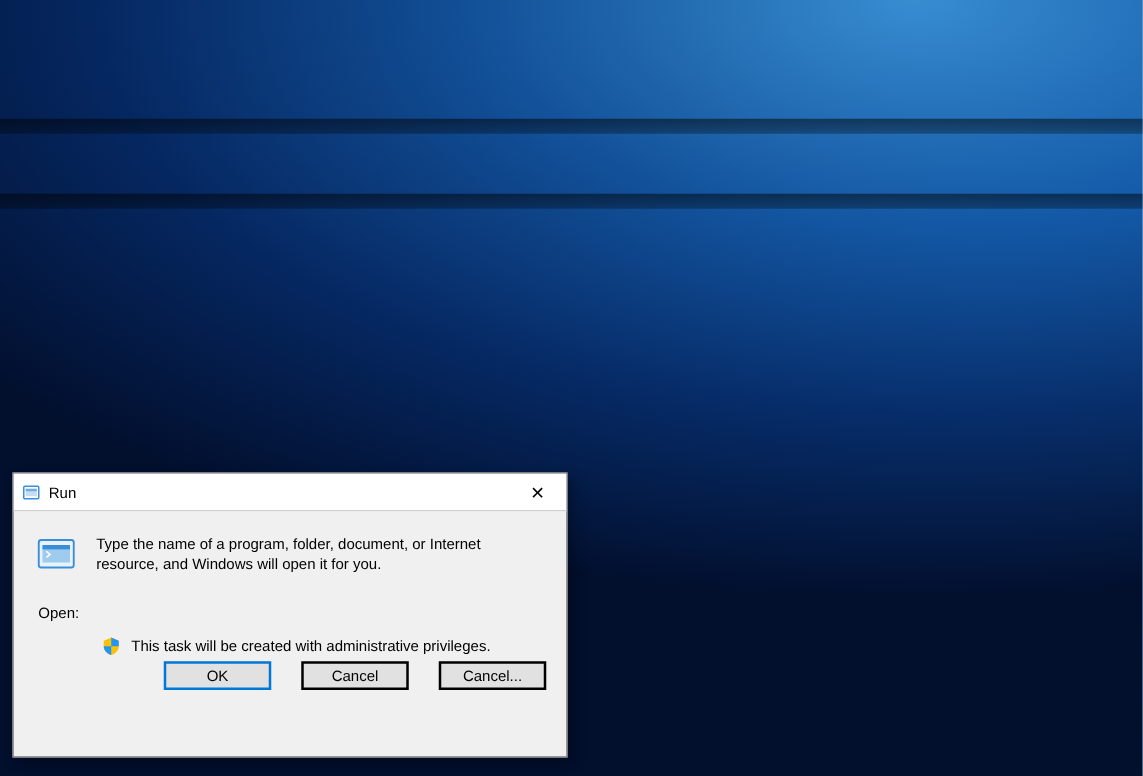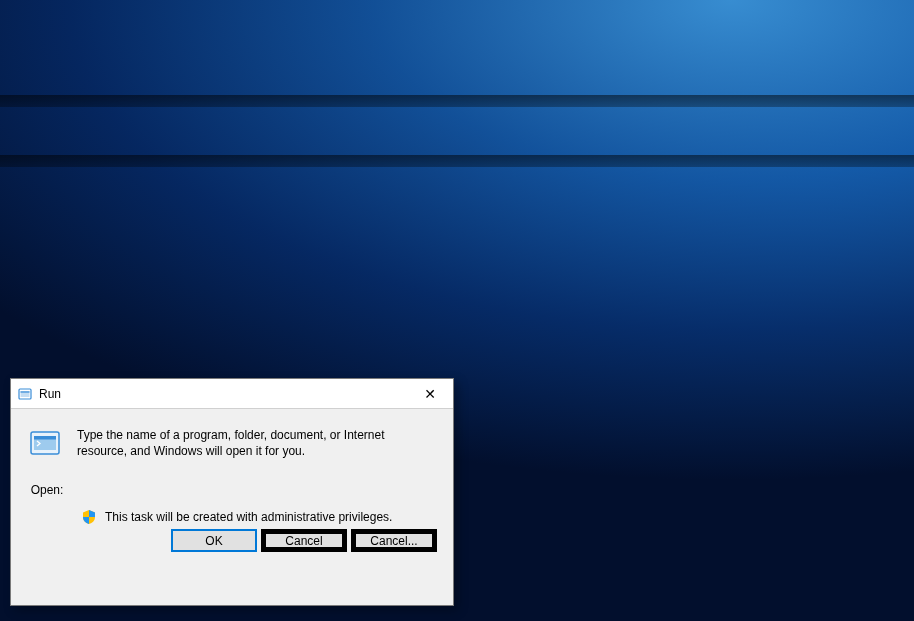--- a/index.html
+++ b/index.html
@@ -182,29 +182,29 @@
       height: 16px;
     }
     
     .admin-text {
       font-size: 12px;
     }
     
     .button-row {
       display: flex;
       justify-content: flex-end;
-      gap: 4px;
+      gap: 24px;
       padding: 0 16px 14px 16px;
     }
     
     .dlg-btn {
       width: 86px;
       height: 23px;
       background: #e1e1e1;
-      border: 5px solid #000000;
+      border: 2px solid #000000;
       font-size: 12px;
       font-family: inherit;
       cursor: default;
       display: flex;
       align-items: center;
       justify-content: center;
     }
     
     .dlg-btn.default {
       border: 2px solid #0078d7;

